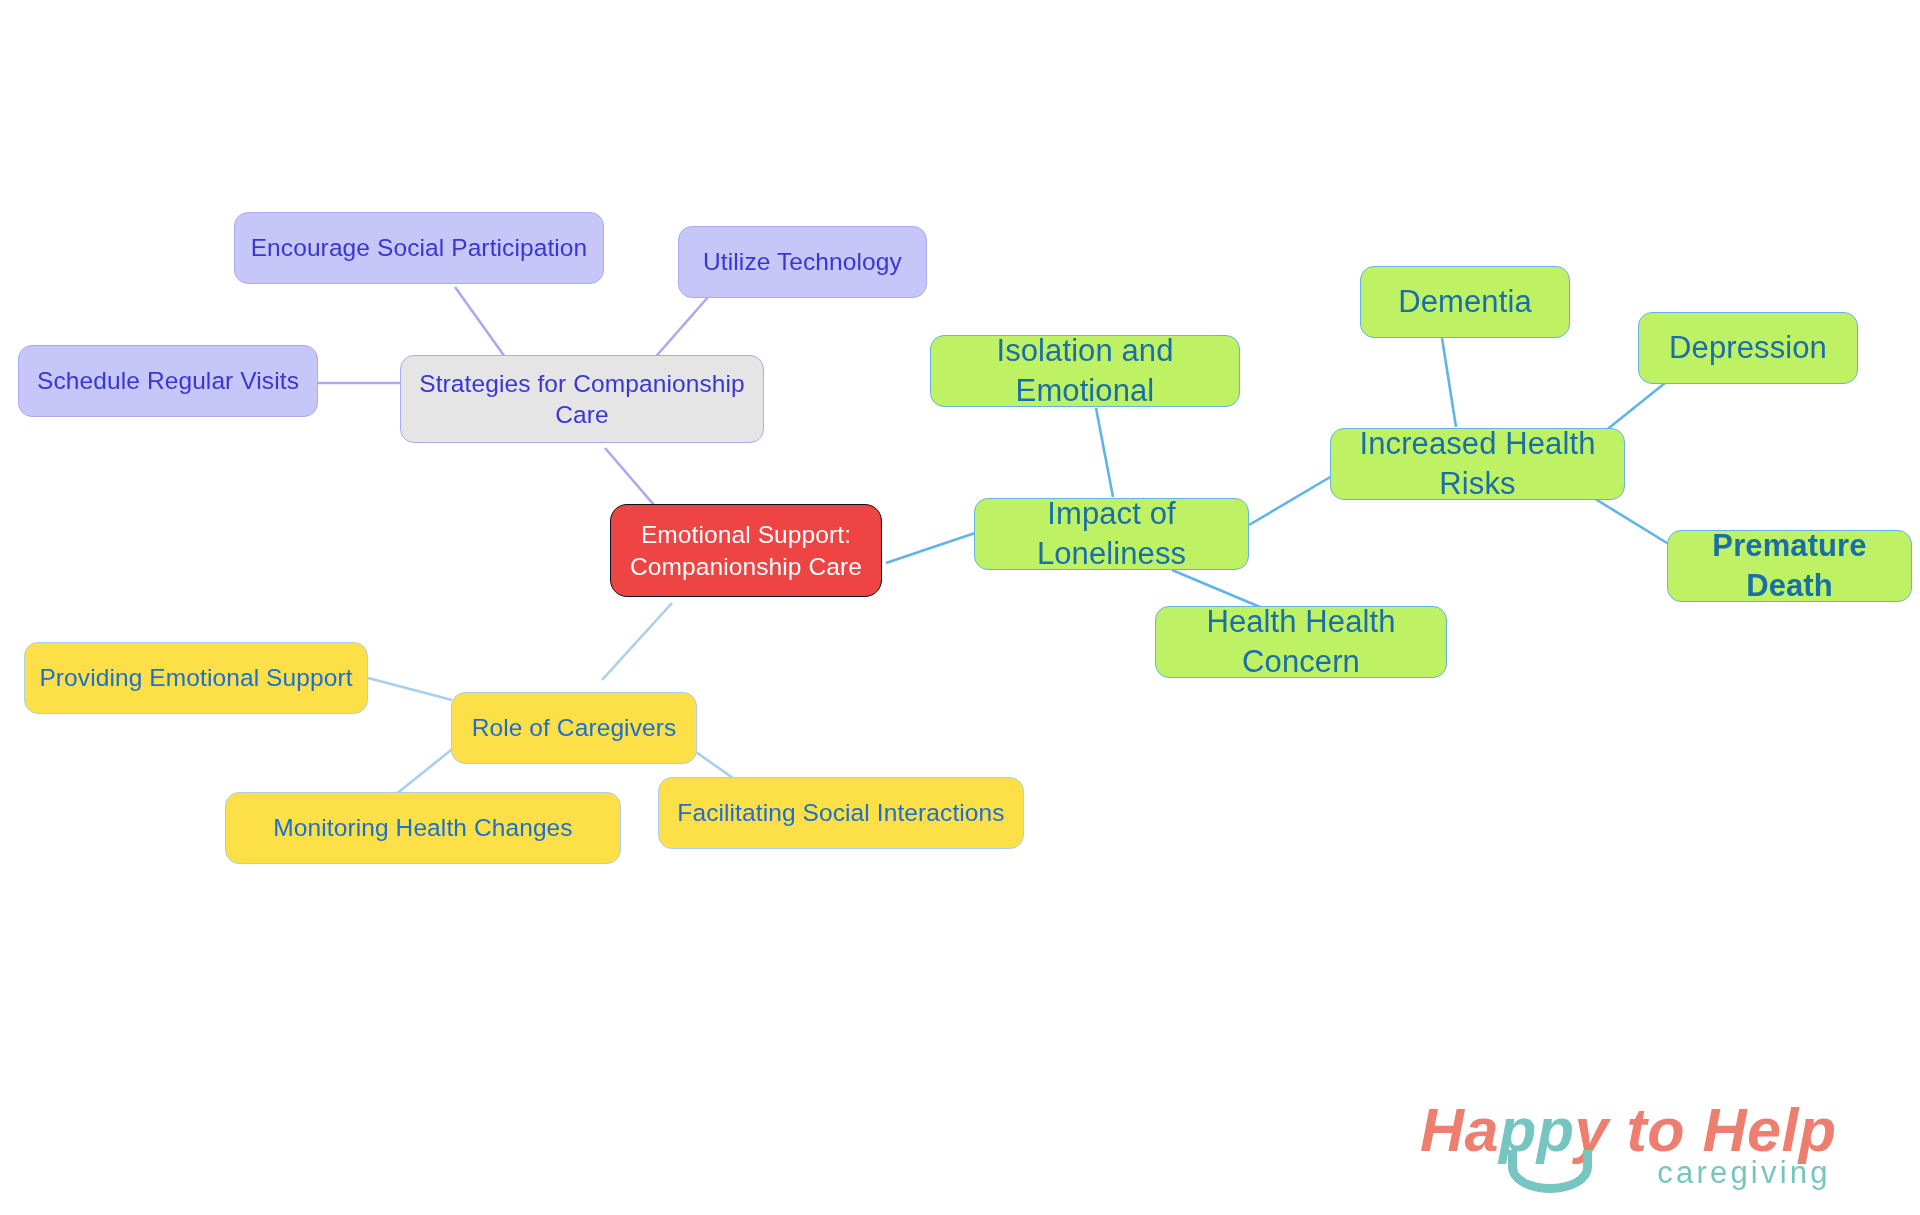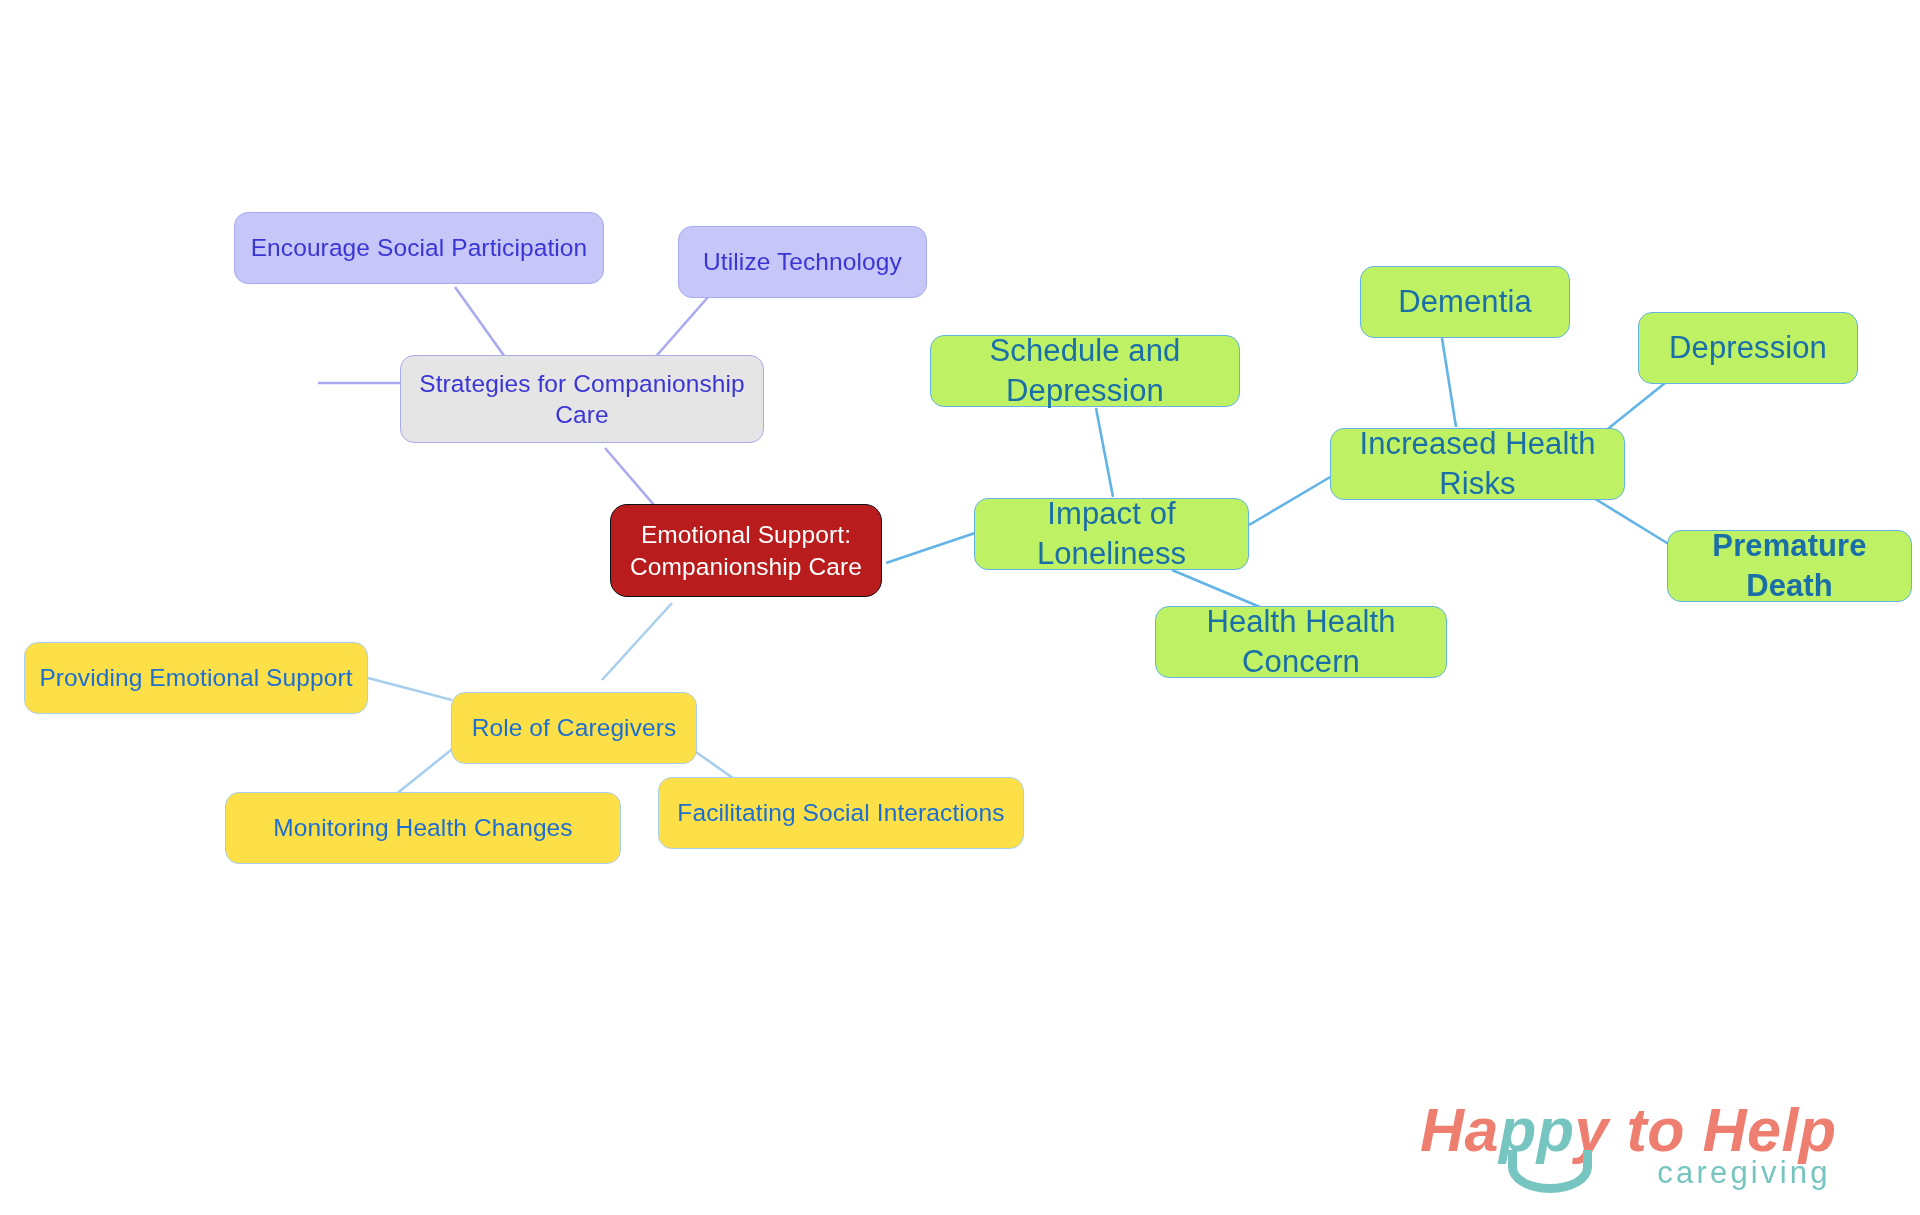--- a/index.html
+++ b/index.html
@@ -39,21 +39,21 @@
     border-style: solid;
     border-width: 1.5px;
     line-height: 1.28;
     letter-spacing: 0.1px;
     padding: 6px 10px;
     z-index: 3;
   }
 
   
   .node.root {
-    background: #b91c1c;
+    background: #ef4444;
     border-color: #0d1117;
     color: #ffffff;
     font-size: 24.5px;
     border-radius: 17px;
   }
 
   
   .node.purple {
     background: #c6c7f8;
     border-color: #a9aaef;
@@ -159,24 +159,25 @@
   </svg>
 
   <div class="node root" style="left:610px; top:504px; width:272px; height:93px;">Emotional Support: Companionship Care</div>
 
   <div class="node purple-branch" style="left:400px; top:355px; width:364px; height:88px;">Strategies for Companionship Care</div>
 
   <div class="node purple" style="left:234px; top:212px; width:370px; height:72px;">Encourage Social Participation</div>
 
   <div class="node purple" style="left:678px; top:226px; width:249px; height:72px;">Utilize Technology</div>
 
+  <div class="node purple" style="left:18px; top:345px; width:300px; height:72px;">Schedule Regular Visits</div>
 
   <div class="node blue" style="left:974px; top:498px; width:275px; height:72px;">Impact of Loneliness</div>
 
-  <div class="node blue" style="left:930px; top:335px; width:310px; height:72px;">Schedule and Depression</div>
+  <div class="node blue" style="left:930px; top:335px; width:310px; height:72px;">Isolation and Emotional</div>
 
   <div class="node blue" style="left:1155px; top:606px; width:292px; height:72px;">Health Health Concern</div>
 
   <div class="node blue" style="left:1330px; top:428px; width:295px; height:72px;">Increased Health Risks</div>
 
   <div class="node blue" style="left:1360px; top:266px; width:210px; height:72px;">Dementia</div>
 
   <div class="node blue" style="left:1638px; top:312px; width:220px; height:72px;">Depression</div>
 
   <div class="node blue" style="left:1667px; top:530px; width:245px; height:72px;font-weight:bold;">Premature Death</div>

